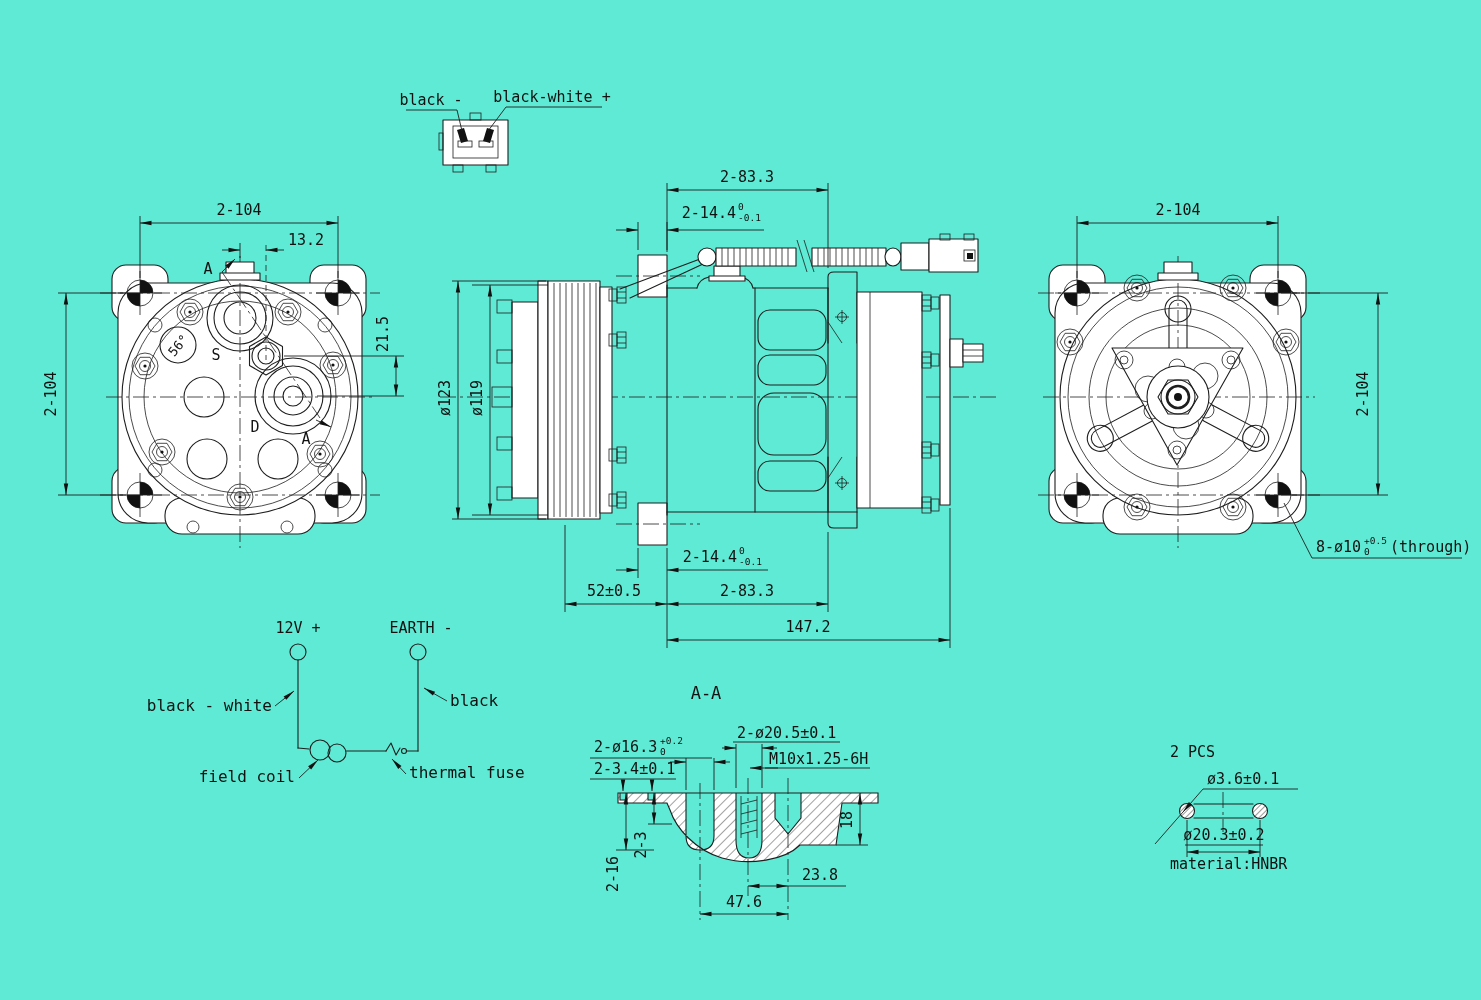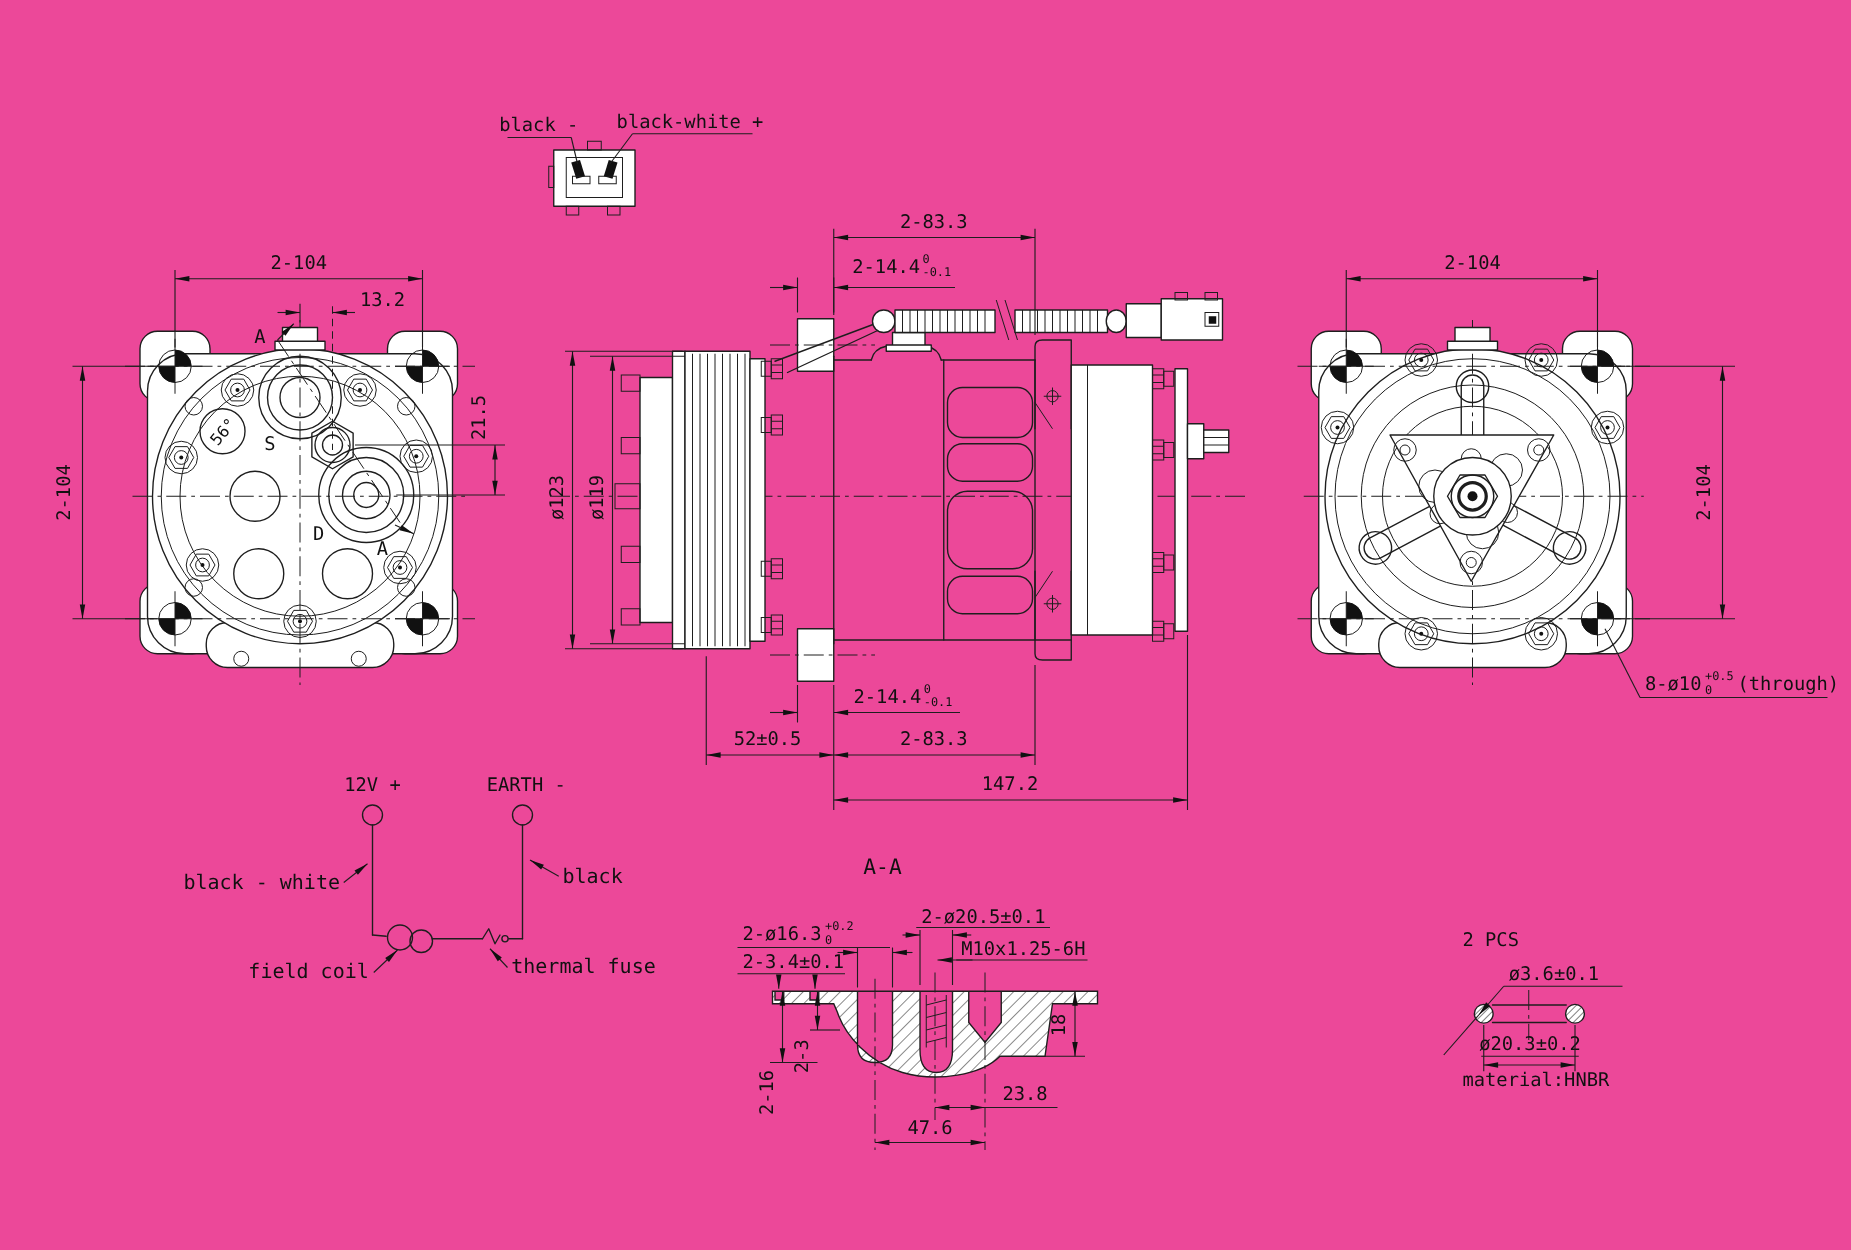--- a/index.html
+++ b/index.html
@@ -1,16 +1,16 @@
 <!DOCTYPE html>
 <html><head>
 <meta charset="utf-8">
 <style>
   html,body{margin:0;padding:0;background:#fff;}
-  .page{width:1481px;height:1000px;background:#ec4899;position:relative;font-family:"DejaVu Sans Mono",monospace;}
+  .page{width:1481px;height:1000px;background:#5eead4;position:relative;font-family:"DejaVu Sans Mono",monospace;}
   svg{display:block;}
   .ln{fill:none;stroke:#1e1e1e;stroke-width:1.1;stroke-linecap:round;stroke-linejoin:round;}
   .lnw{fill:#fff;stroke:#1e1e1e;stroke-width:1.1;stroke-linejoin:round;}
   .thin{fill:none;stroke:#1e1e1e;stroke-width:0.8;}
   .cl{fill:none;stroke:#1e1e1e;stroke-width:0.8;stroke-dasharray:16 4 3 4;}
   .dsh{fill:none;stroke:#1e1e1e;stroke-width:0.8;stroke-dasharray:6 4;}
   .dim{fill:none;stroke:#1e1e1e;stroke-width:0.9;}
   .txt{font:15px "DejaVu Sans Mono",monospace;fill:#111;}
   .txt16{font:16px "DejaVu Sans Mono",monospace;fill:#111;}
   .txt13{font:13px "DejaVu Sans Mono",monospace;fill:#111;}

